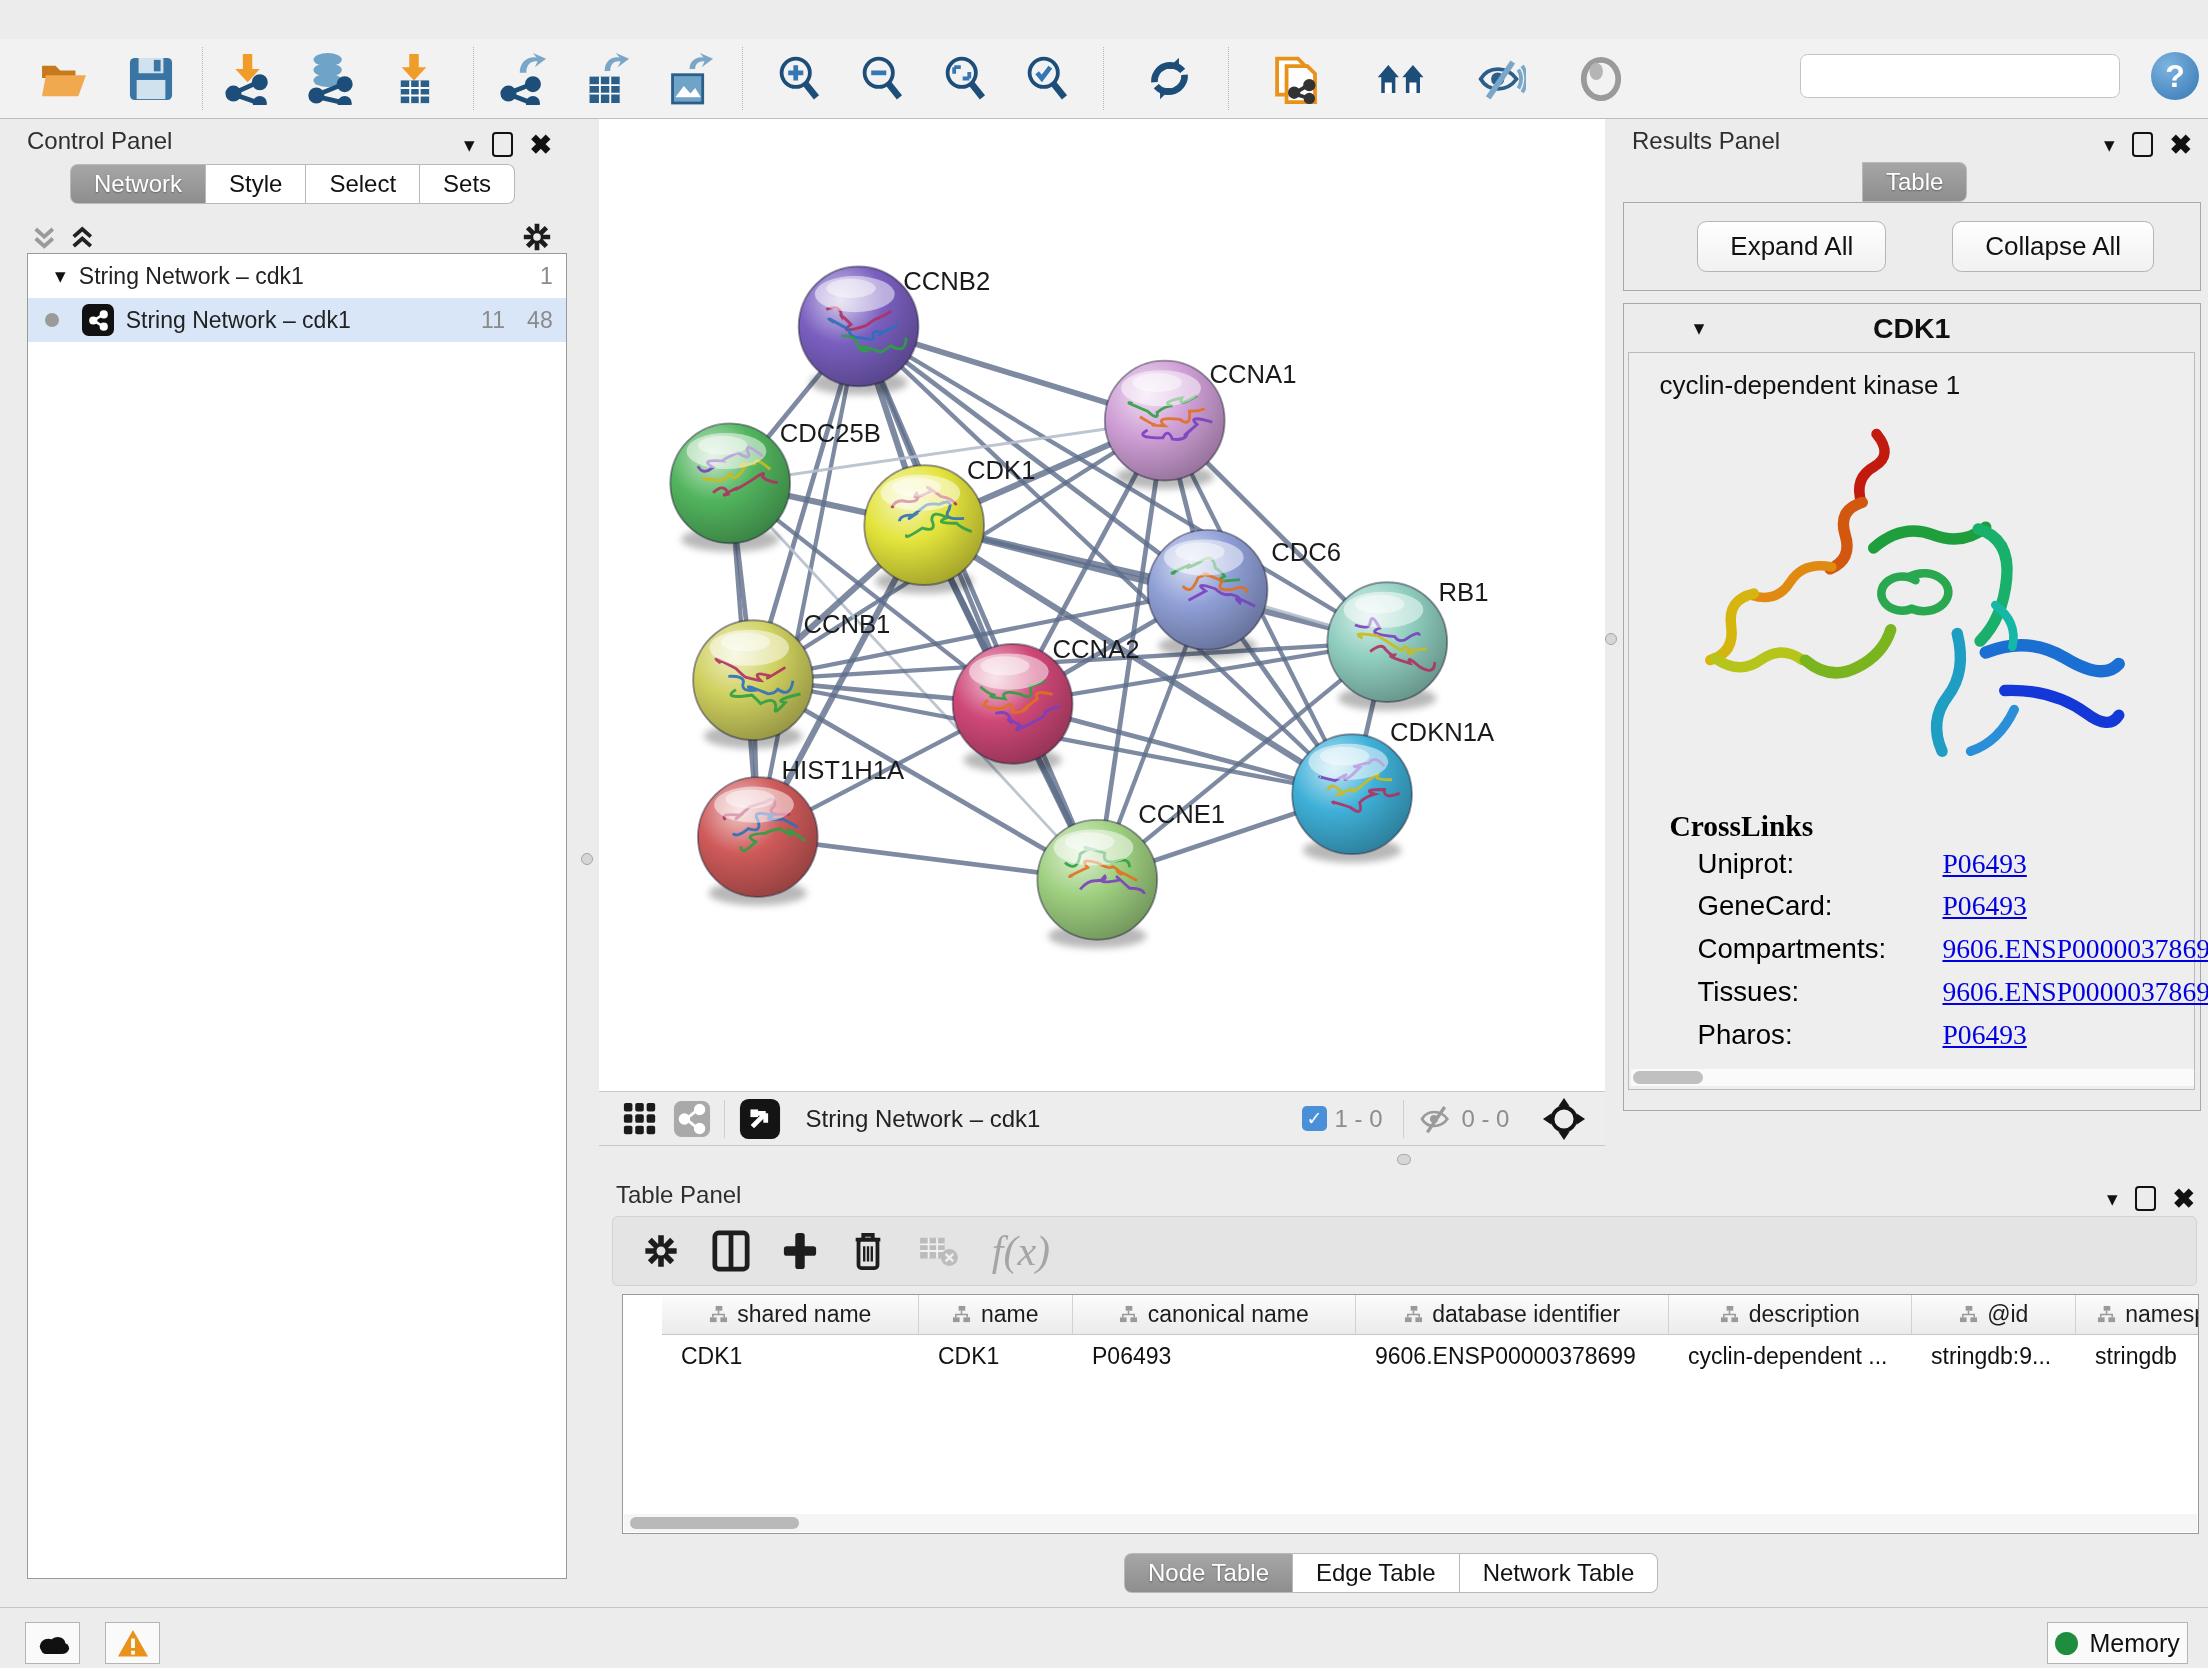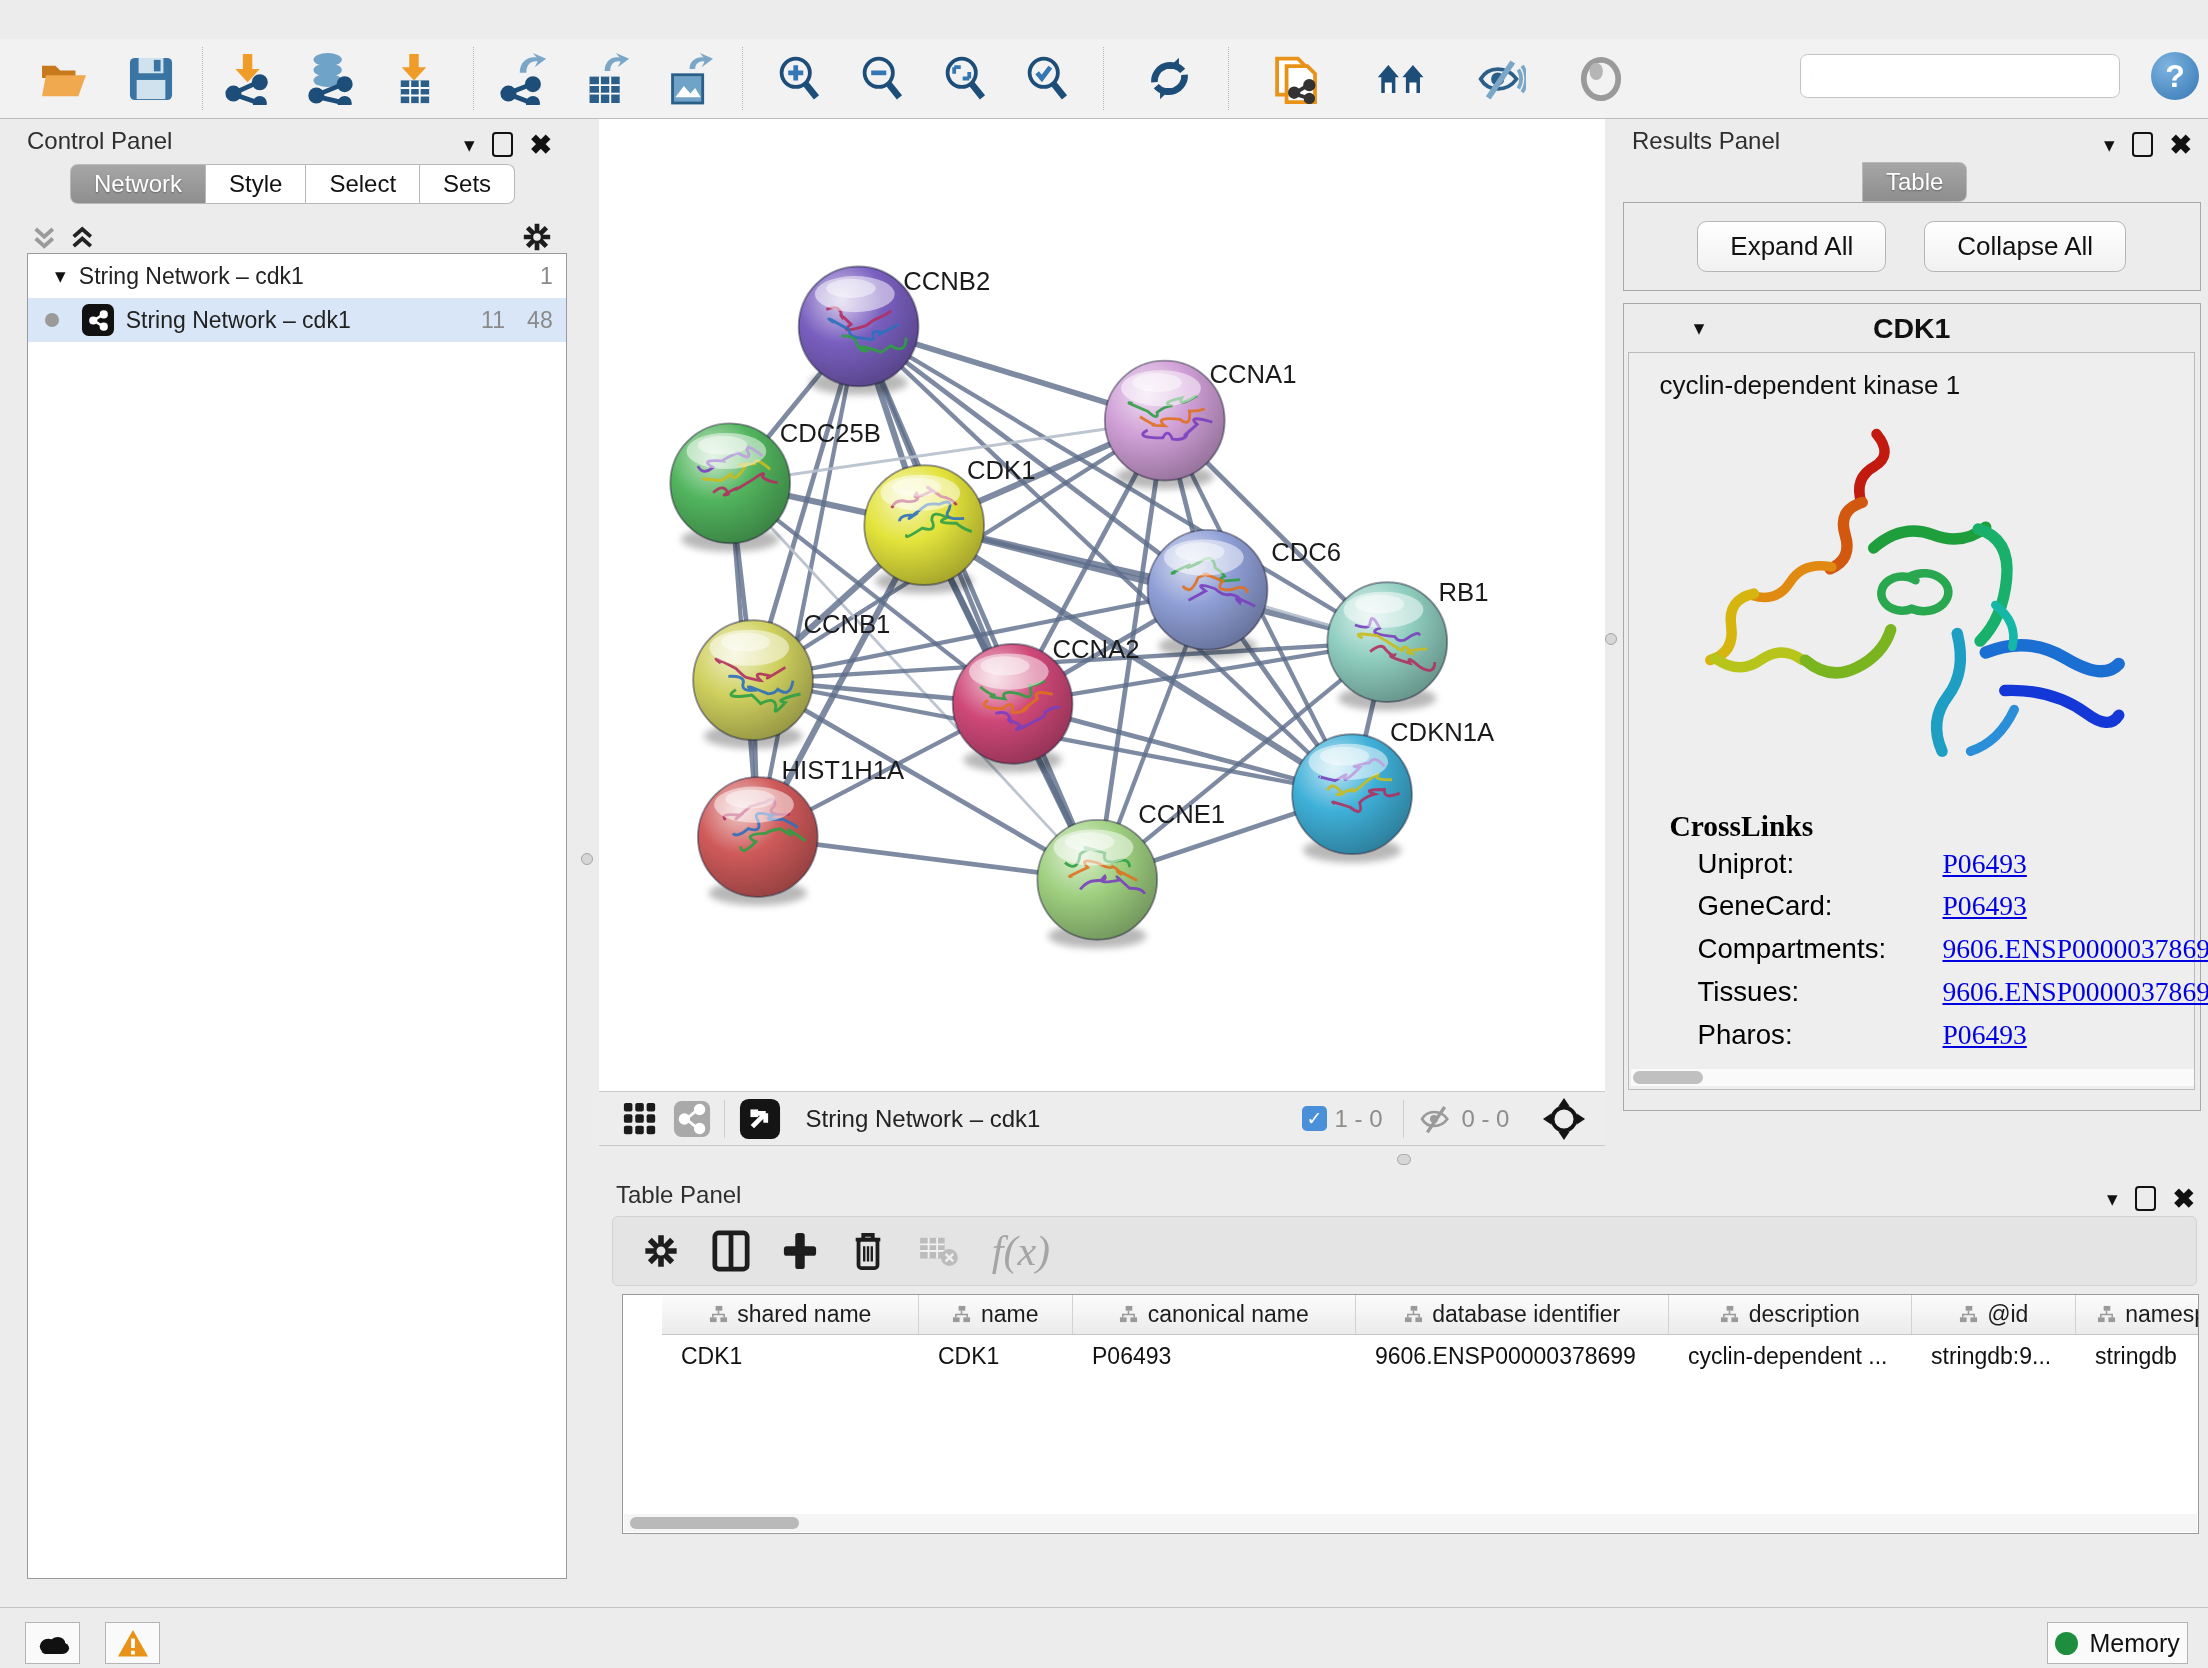--- a/index.html
+++ b/index.html
@@ -73,21 +73,21 @@
   .nf-num{color:#8d8d8d;font-size:24px;margin:0 7.6px;}
   #nf-check{width:25px;height:25px;background:#4a90d9;border-radius:4.8px;color:#fff;
     font-size:19px;display:flex;align-items:center;justify-content:center;}
 
   
   #results-panel{left:1617px;top:119px;width:592px;height:1488px;background:#ececec;}
   #rp-tab{position:absolute;left:245px;top:43px;}
   #rp-box1{position:absolute;left:5.7px;top:83px;width:578px;height:89px;border:1px solid #a8a8a8;
     background:#ececec;display:flex;align-items:center;justify-content:center;gap:38px;}
   .rp-btn{background:linear-gradient(#ffffff,#f1f1f1);border:1px solid #b5b5b5;border-radius:9.5px;
-    font-size:26px;padding:8.6px 32px;cursor:pointer;color:#111;}
+    font-size:26px;padding:8.6px 32px;cursor:pointer;color:#111;margin-left:28px;}
   #rp-box2{position:absolute;left:5.7px;top:184px;width:578px;height:808px;border:1px solid #a8a8a8;background:#ececec;}
   #gene-head{position:relative;width:100%;height:48px;display:flex;align-items:center;justify-content:center;}
   #gene-head .tri{position:absolute;left:70px;}
   #gene-symbol{font-size:28.5px;font-weight:bold;color:#111;}
   #gene-card{position:absolute;left:4.8px;top:48px;width:567px;height:738px;background:#eeeeee;
     border:1px solid #bbb;}
   #gene-desc{position:absolute;left:30px;top:17px;font-size:26px;color:#111;}
   #structure{position:absolute;left:43px;top:62px;}
   .serif{font-family:"Liberation Serif",serif;}
   #xl-head{position:absolute;left:40px;top:457px;font-size:29.5px;font-weight:bold;color:#000;}
@@ -777,20 +777,25 @@
           <div class="td" style="width:283px">P06493</div>
           <div class="td" style="width:313px">9606.ENSP00000378699</div>
           <div class="td" style="width:243px">cyclin-dependent ...</div>
           <div class="td" style="width:164px">stringdb:9...</div>
           <div class="td" style="width:190px">stringdb</div>
         </div>
       <div id="tp-scroll">
         <div id="tp-thumb"></div>
       </div>
     </div>
+    <div id="tp-tabs" class="seg">
+        <div class="tab active">Node Table</div>
+        <div class="tab">Edge Table</div>
+        <div class="tab">Network Table</div>
+      </div>
   </div>
 
   <div id="statusbar" class="abs">
     <div class="sb-btn" style="left:25px;width:55px">
       <svg width="34" height="25" viewBox="0 0 36 26" fill="#111">
         <ellipse cx="13" cy="16" rx="9" ry="8"></ellipse>
           <ellipse cx="23" cy="13" rx="8" ry="7"></ellipse>
           <ellipse cx="28" cy="18" rx="7" ry="6"></ellipse>
           <rect x="6" y="16" width="24" height="8" rx="4"></rect>
         </svg>

